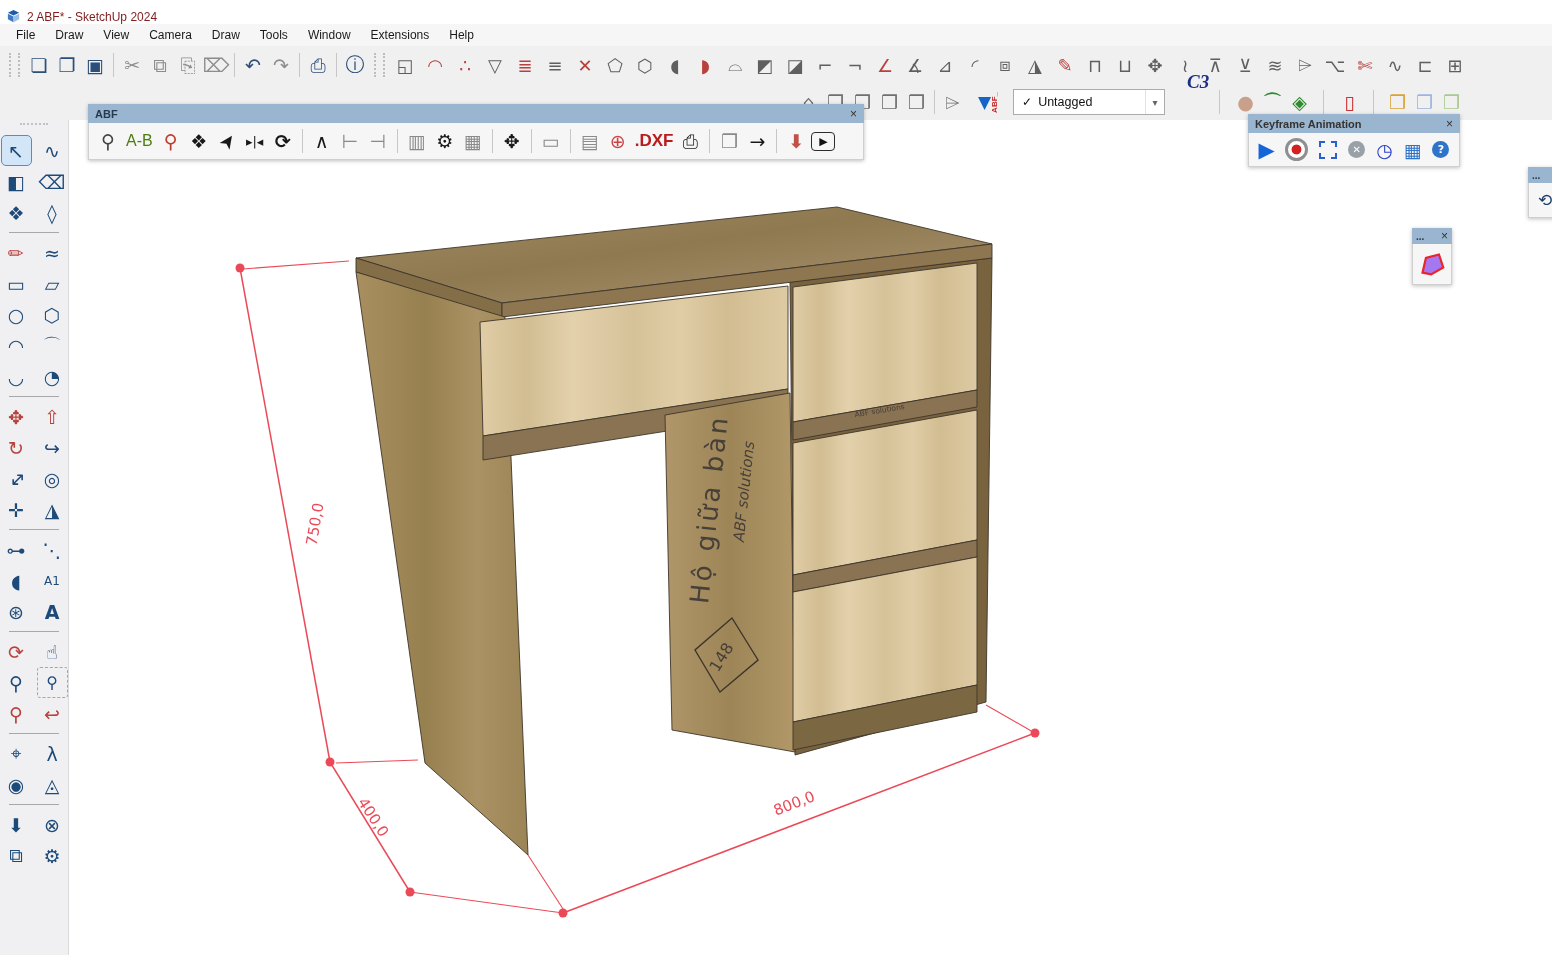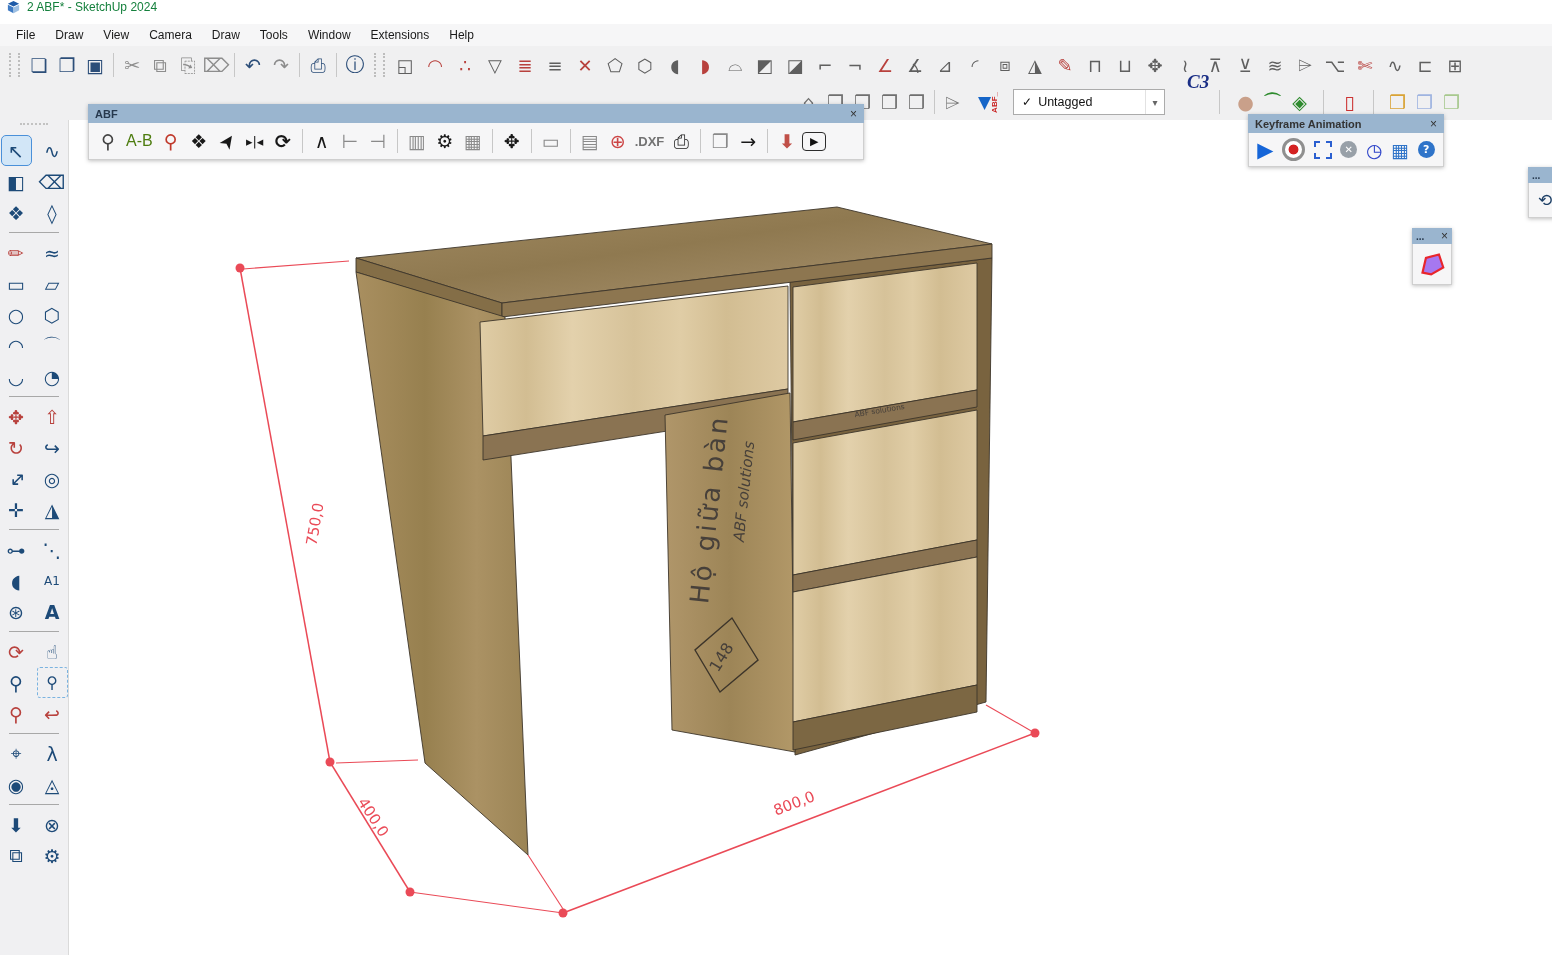--- a/index.html
+++ b/index.html
@@ -1,21 +1,21 @@
 <!DOCTYPE html>
 <html><head>
 <meta charset="utf-8">
 <style>
   html,body{margin:0;padding:0;width:1552px;height:955px;overflow:hidden;background:#fff;
     font-family:"Liberation Sans",sans-serif;-webkit-font-smoothing:antialiased;}
   .ico{font-family:"DejaVu Sans",sans-serif;display:inline-flex;align-items:center;justify-content:center;}
 
   
-  .titlebar{position:absolute;left:0;top:0;right:0;height:24px;background:#ffffff;display:flex;align-items:flex-start;
-    padding-left:6px;font-size:12px;color:#15803d;border-bottom:1px solid #f0f0f0;}
+  .titlebar{position:absolute;left:0;top:0;right:0;height:24px;background:#ffffff;display:flex;align-items:flex-end;
+    padding-left:6px;font-size:12px;color:#7f1d1d;border-bottom:1px solid #f0f0f0;}
   .titlebar svg{margin-right:6px;}
   .menubar{position:absolute;left:0;top:24px;right:0;height:22px;background:#f6f6f7;display:flex;align-items:center;
     font-size:12px;color:#1a1a1a;border-bottom:1px solid #e3e3e3;text-align:center;}
   .menubar span{padding:3px 10px;cursor:default;}
   .menubar span:first-child{margin-left:6px;}
 
   
   .tb1{position:absolute;left:0;top:46px;right:0;height:38px;background:#f0f0f1;border-bottom:1px solid #dedede;
     display:flex;align-items:center;padding-left:4px;}
   .tb2{position:absolute;left:0;top:84px;right:0;height:36px;background:#f0f0f1;border-bottom:1px solid #cfcfcf;
@@ -45,25 +45,25 @@
   .float{position:absolute;box-shadow:0 1px 4px rgba(0,0,0,.25);z-index:30;}
   .ftitle{height:19px;background:#9ab5cf;display:flex;align-items:center;padding:0 7px;font-size:11px;font-weight:bold;color:#27394e;}
   .ftitle .x{margin-left:auto;font-weight:normal;color:#333;font-size:12px;cursor:default;}
   .fbody{background:#f6f6f7;border:1px solid #cfcfcf;border-top:none;display:flex;align-items:center;}
 
   .abfbar{left:88px;top:104px;width:776px;}
   .abfbar .fbody{height:36px;padding:0 6px;gap:2px;}
   .abfbar .i{width:26px;height:28px;font-size:19px;color:#181818;}
   .abfbar .gray{color:#8a8a8a;}
   .abfbar .txt{font-size:16px;color:#4d7c0f;padding:0 3px;}
-  .abfbar .dxf{font-size:13px;font-weight:bold;color:#737373;padding:0 2px;}
+  .abfbar .dxf{font-size:17px;font-weight:bold;color:#b91c1c;padding:0 2px;}
   .abfbar .boxed{border:1.5px solid #2c2c2c;border-radius:4px;width:22px;height:17px;font-size:11px;color:#111;}
   .rotc{transform:rotate(-55deg);}
 
-  .kfbar{left:1248px;top:114px;width:196px;}
+  .kfbar{left:1248px;top:114px;width:212px;}
   .kfbar .ftitle{color:#333;}
   .kfbar .fbody{height:33px;justify-content:space-around;padding:0 4px;}
   .kf-play{color:#1565d8;font-size:21px;}
   .kf-rec{width:17px;height:17px;border-radius:50%;border:3px solid #8f8f8f;
     background:radial-gradient(circle,#d42222 38%,#ffffff 44%);}
   .kf-sel{width:14px;height:14px;border:2px dashed #2a5fd0;}
   .kf-x{width:17px;height:17px;border-radius:50%;background:#98a0a8;color:#fff;font-size:10px;font-weight:bold;}
   .kf-timer{color:#2f45c9;font-size:19px;font-weight:bold;}
   .kf-film{color:#2f74c9;font-size:19px;}
   .kf-help{width:17px;height:17px;border-radius:50%;background:#2f74c9;color:#fff;font-size:11px;font-weight:bold;}

